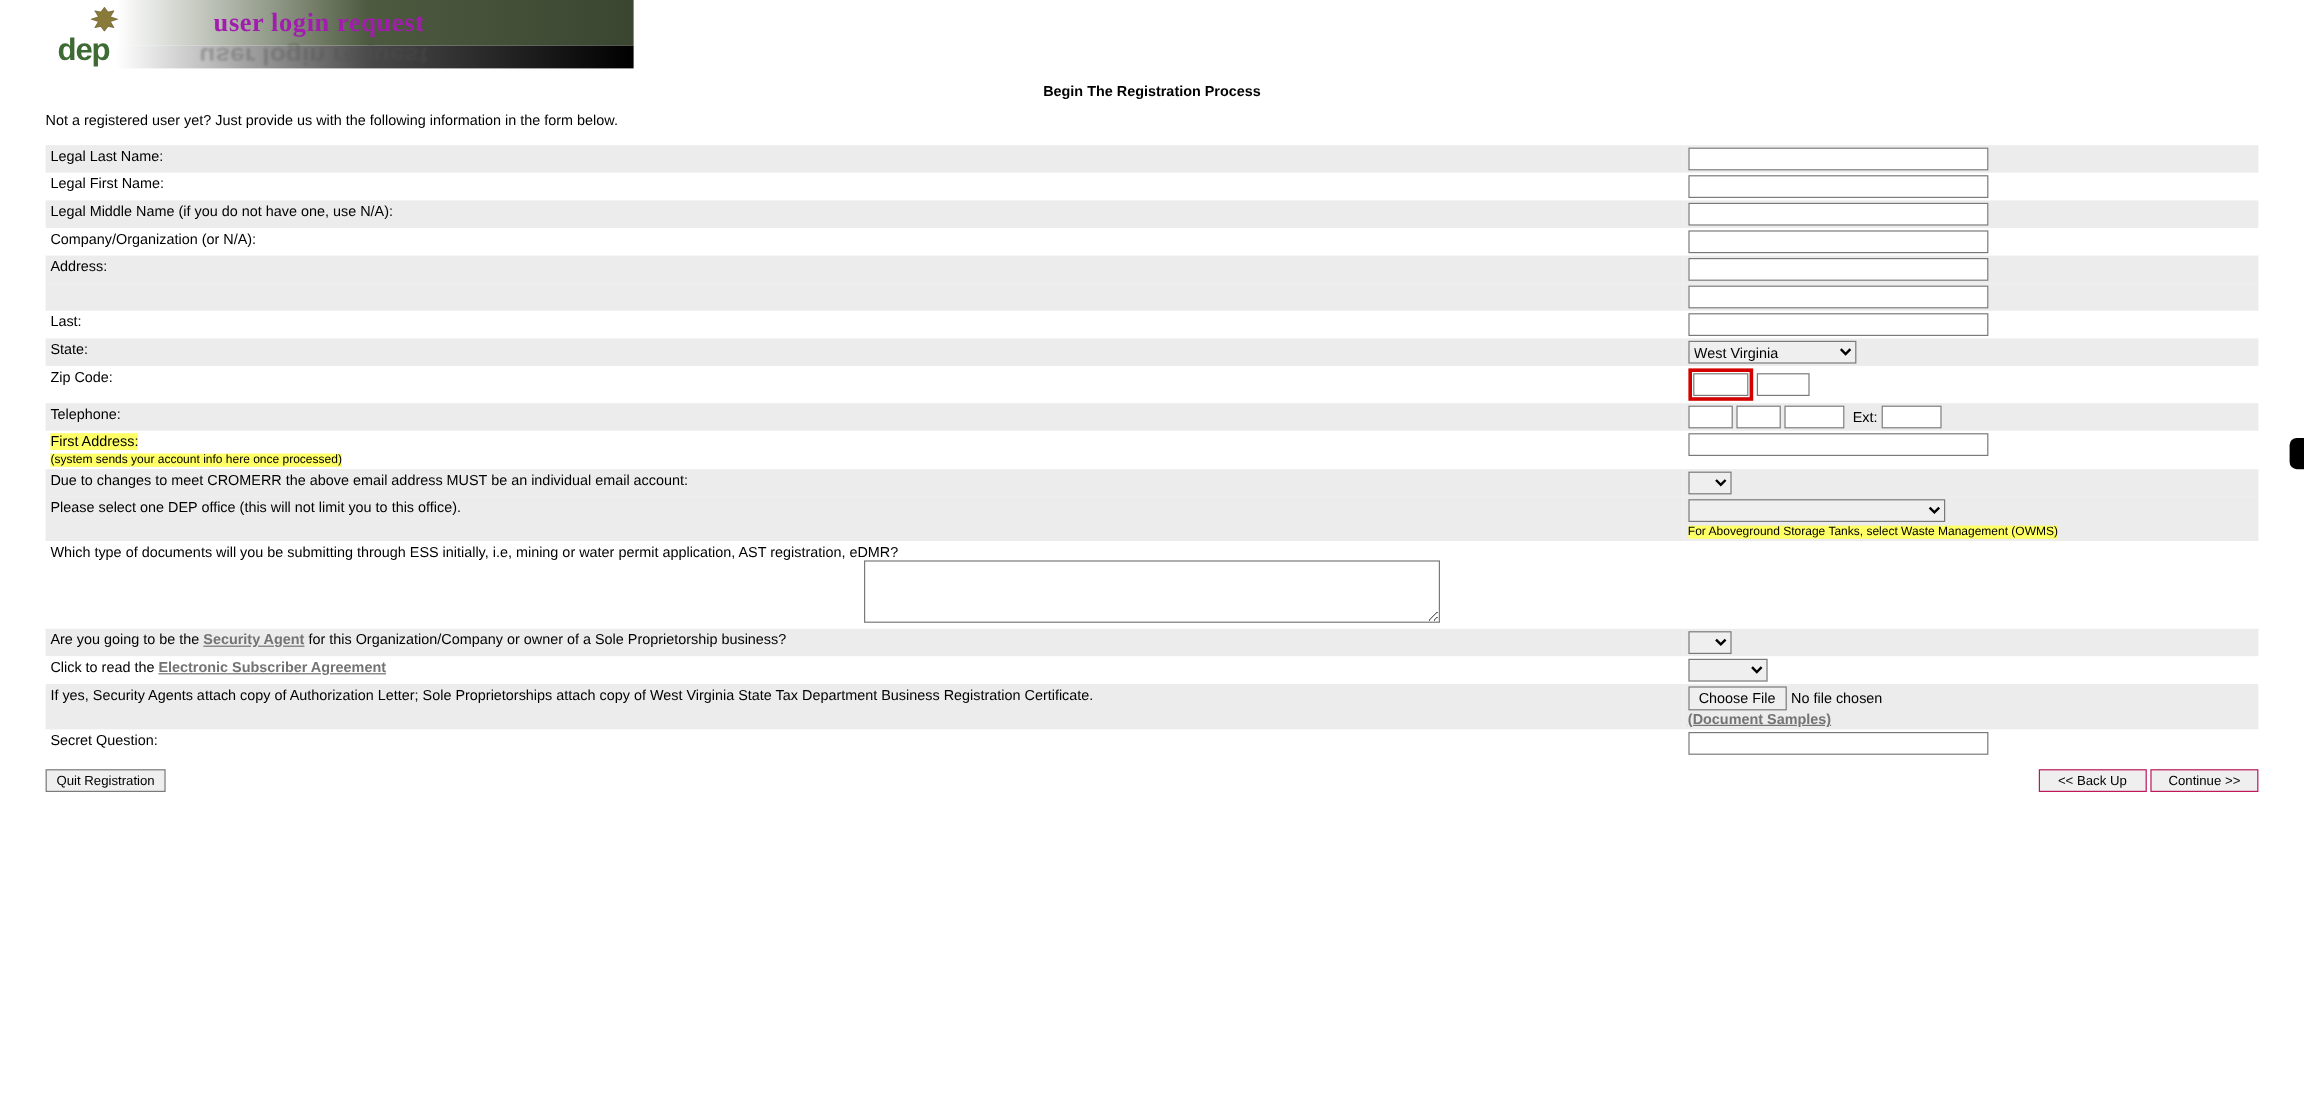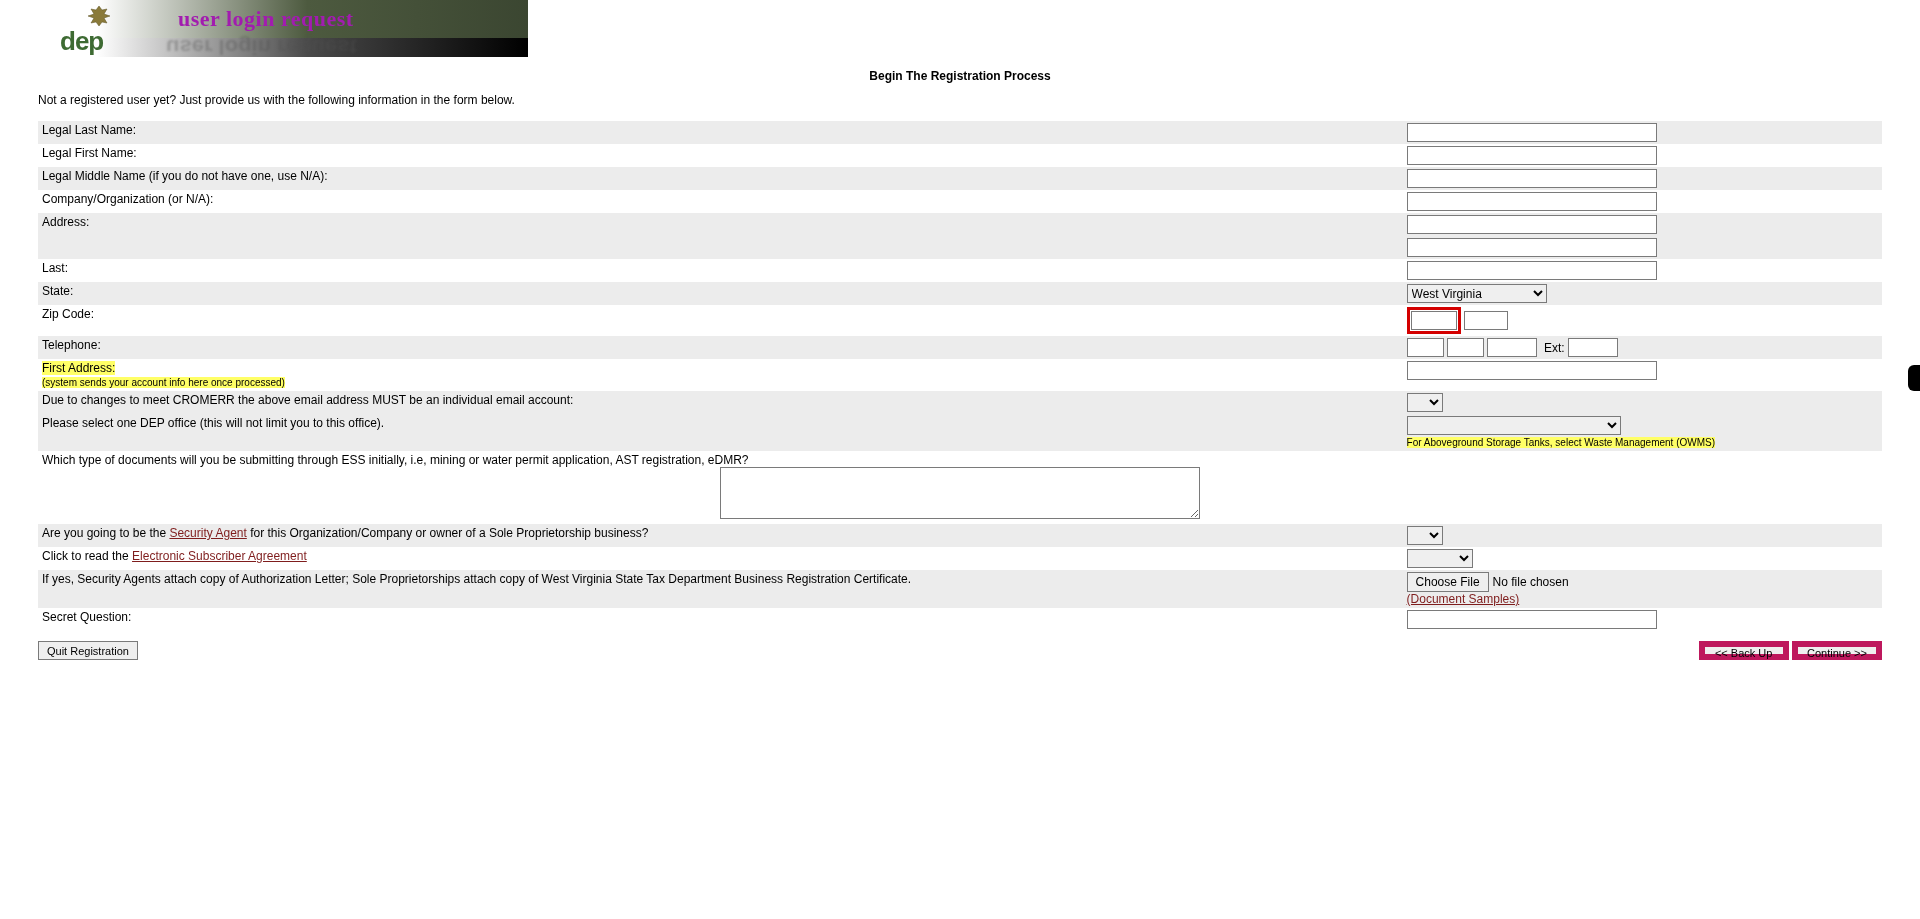--- a/index.html
+++ b/index.html
@@ -44,21 +44,21 @@
     top: 33px; left: 128px;
     font-size: 22px;
     font-weight: bold;
     color: rgba(80,80,80,0.35);
     font-family: Verdana, Arial, sans-serif;
     transform: scaleY(-0.9);
     filter: blur(1px);
   }
   .banner-logo {
     position: absolute;
-    top: 4px; left: 22px;
+    top: 4px; left: 10px;
     width: 95px; height: 50px;
   }
   .leaf {
     position: absolute;
     top: 0; left: 25px;
   }
   .dep-text {
     position: absolute;
     top: 22px; left: 0;
     font-size: 26px;
@@ -111,23 +111,23 @@
   }
   .hl {
     background: #ffff66;
     font-size: 10px;
   }
   .hl2 {
     background: #ffff66;
     font-size: 10px;
   }
   .link {
-    color: #7f1d1d;
+    color: #737373;
     text-decoration: underline;
-    font-weight: normal;
+    font-weight: bold;
     cursor: pointer;
   }
   .zip-highlight {
     border: 3px solid #d40000;
     display: inline-block;
     padding: 1px;
   }
   .zip-highlight input { width: 46px; }
   .zip4 { width: 44px; }
   .tel-box { width: 37px; }
@@ -141,21 +141,21 @@
     cursor: pointer;
   }
   .file-text { margin-left: 4px; }
   .footer-row {
     margin-top: 10px;
     display: flex;
     justify-content: space-between;
     align-items: flex-start;
   }
   .nav-btn {
-    border: 6px solid #be185d;
+    border: 1px solid #be185d;
     background: #efefef;
     width: 90px;
     height: 19px;
     font-size: 11px;
     cursor: pointer;
     padding: 0;
   }
   .quit-btn {
     border: 1px solid #7a7a7a;
     background: #efefef;

